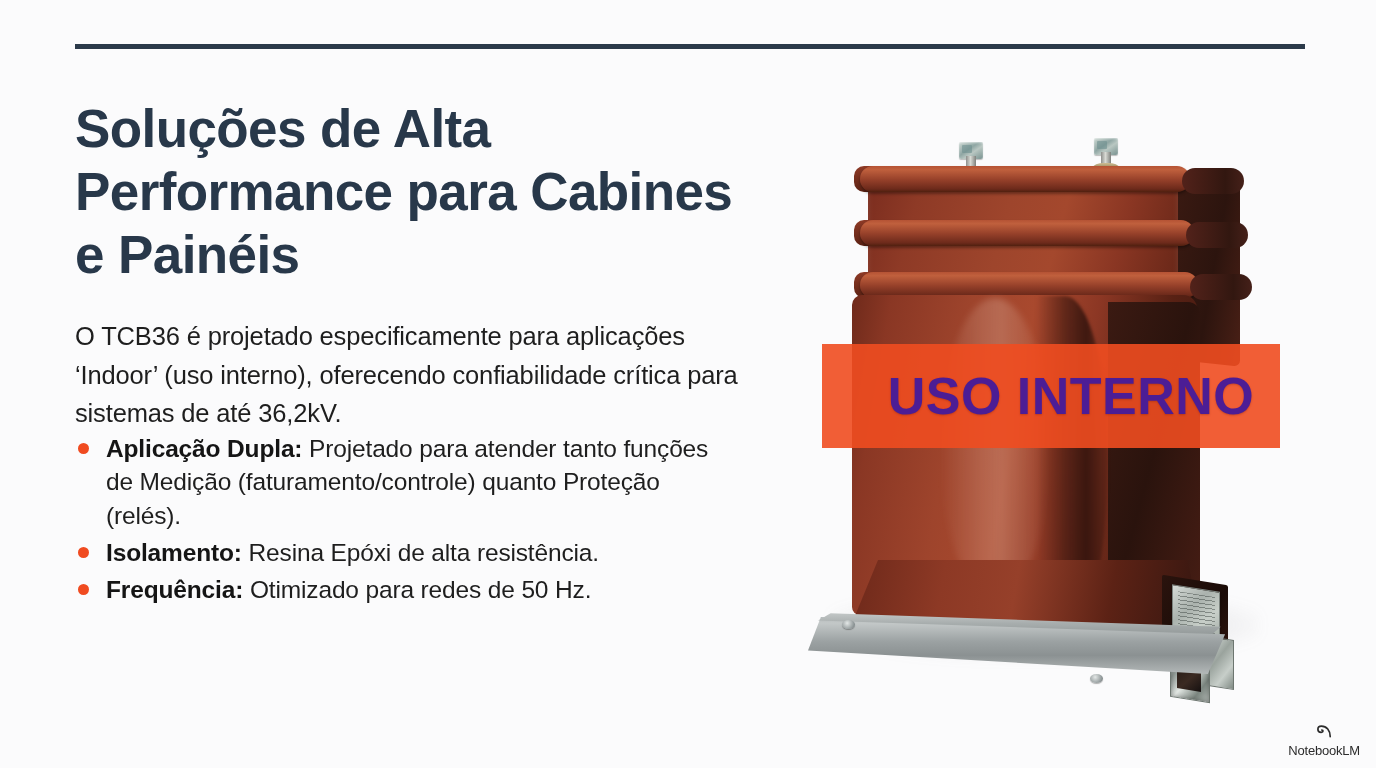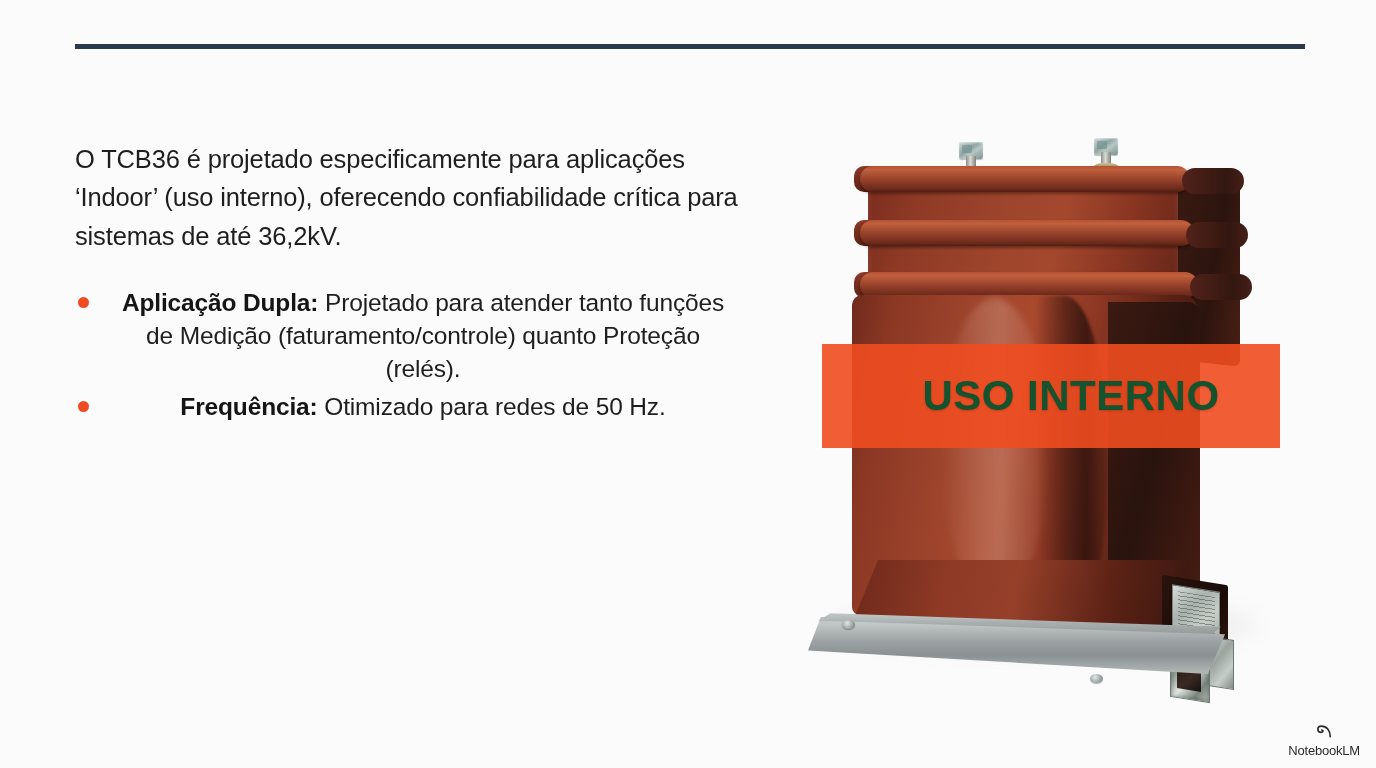--- a/index.html
+++ b/index.html
@@ -34,33 +34,31 @@
 
   h1.title {
     color:#28384a;
     font-size:53px;
     font-weight:bold;
     line-height:1.185;
     letter-spacing:-0.6px;
   }
 
   p.lede {
-    margin-top:42px;
+    margin-top:31px;
     color:#1e1e1e;
     font-size:25.5px;
     font-weight:400;
     line-height:1.5;
     letter-spacing:-0.15px;
     max-width:672px;
   }
 
   ul.bullets {
-    margin-top:31px;
     list-style:none;
-    text-align:center;
   }
 
   ul.bullets li {
     position:relative;
     padding-left:31px;
     color:#1e1e1e;
     font-size:24.5px;
     line-height:1.36;
     letter-spacing:-0.15px;
     margin-bottom:4px;
@@ -322,22 +320,22 @@
   .badge {
     position:absolute;
     left:822px; top:344px;
     width:458px; height:104px;
     background:rgba(240,77,32,0.90);
     display:flex;
     align-items:center;
     justify-content:center;
   }
   .badge-text {
-    color:#14532d;
-    font-size:42px;
+    color:#4c1d95;
+    font-size:52px;
     font-weight:bold;
     letter-spacing:0.5px;
     line-height:1;
     text-shadow:0 1px 2px rgba(120,30,8,.35);
     white-space:nowrap;
     margin-left:40px;
   }
 
   
   .watermark {
@@ -357,31 +355,37 @@
 </style>
 </head>
 <body>
 
 <div class="slide">
 
   <div class="top-rule"></div>
 
   <div class="left-col">
 
+    <h1 class="title">Soluções de Alta Performance para Cabines e Painéis</h1>
 
     <p class="lede">O TCB36 é projetado especificamente para aplicações ‘Indoor’ (uso interno), oferecendo confiabilidade crítica para sistemas de até 36,2kV.</p>
 
     <ul class="bullets">
 
       <li>
         <span class="dot"></span>
         <span class="lbl">Aplicação Dupla:</span>
         <span> Projetado para atender tanto funções de Medição (faturamento/controle) quanto Proteção (relés).</span>
       </li>
 
+      <li>
+        <span class="dot"></span>
+        <span class="lbl">Isolamento:</span>
+        <span> Resina Epóxi de alta resistência.</span>
+      </li>
 
       <li>
         <span class="dot"></span>
         <span class="lbl">Frequência:</span>
         <span> Otimizado para redes de 50 Hz.</span>
       </li>
 
     </ul>
   </div>
 

